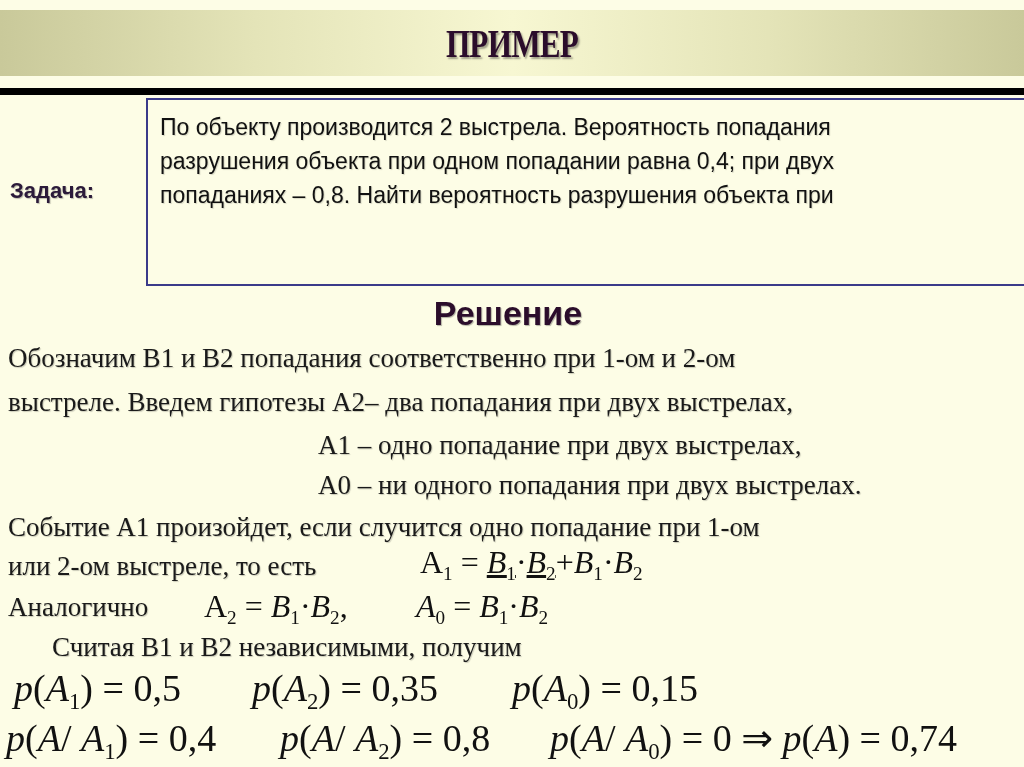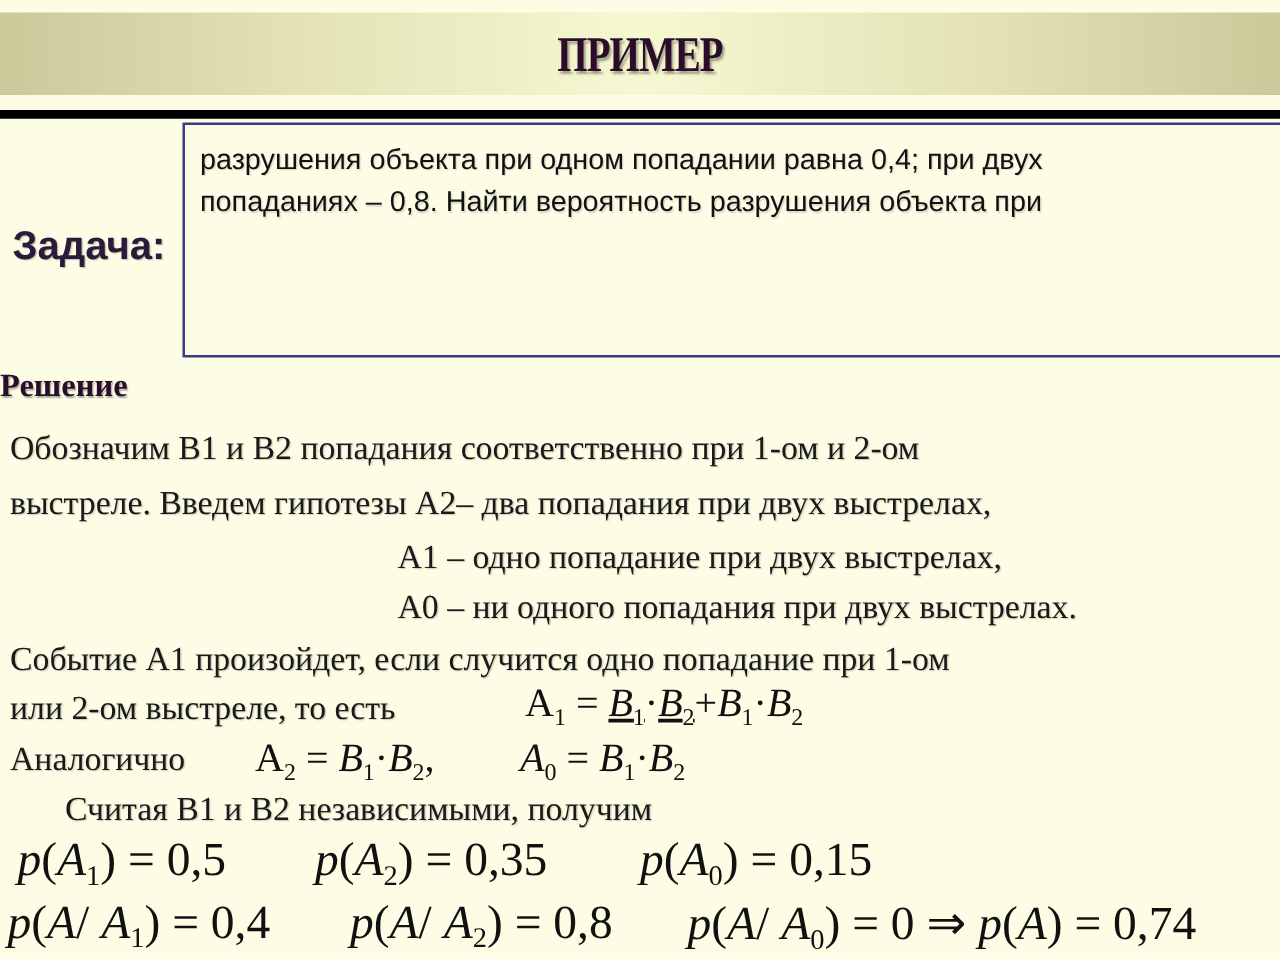--- a/index.html
+++ b/index.html
@@ -19,36 +19,36 @@
     font-family:"Liberation Serif", serif; font-weight:bold;
     font-size:40px; color:#2b0d2b; letter-spacing:-1px;
     transform:scaleX(0.78);
     text-shadow:2px 2px 2px rgba(0,0,0,0.35);
   }
   .title-rule {
     position:absolute; left:0; top:88px; width:1024px; height:7px; background:#000;
   }
   .task-label {
     position:absolute; left:10px; top:178px;
-    font-family:"Liberation Sans", sans-serif; font-weight:bold; font-size:32px;
+    font-family:"Liberation Sans", sans-serif; font-weight:bold; font-size:22px;
     color:#2b1a3a; text-shadow:1px 1px 1px rgba(0,0,0,0.25);
   }
   .task-box {
     position:absolute; left:146px; top:98px; width:890px; height:188px;
     border:2.5px solid #3b3b8a; box-sizing:border-box; background:#fdfde6;
   }
   .task-text {
     position:absolute; left:160px; top:110px; width:850px;
     font-family:"Liberation Sans", sans-serif; font-size:23px; line-height:34px;
     color:#111; transform-origin:left top;
     text-shadow:1px 1px 1px rgba(0,0,0,0.15);
   }
   .solution-title {
-    position:absolute; left:0; top:294px; width:1016px; text-align:left;
-    font-family:Liberation Serif, serif; font-weight:bold; font-size:26px;
+    position:absolute; left:0; top:294px; width:1016px; text-align:center;
+    font-family:Liberation Sans, sans-serif; font-weight:bold; font-size:34px;
     color:#2b0d2b; text-shadow:1px 1px 1px rgba(0,0,0,0.3);
   }
   .line {
     position:absolute; white-space:nowrap;
     font-family:"Liberation Serif", serif; font-size:27px;
     color:#1a1a1a; text-shadow:1px 1px 1px rgba(0,0,0,0.2);text-align:center;
   }
   .math {
     position:absolute; white-space:nowrap;
     font-family:"Liberation Serif", serif; font-size:32px; color:#111;
@@ -61,20 +61,21 @@
 </head>
 <body>
 
 <div class="title-band"></div>
 <div class="title">ПРИМЕР</div>
 <div class="title-rule"></div>
 
 <div class="task-label">Задача:</div>
 <div class="task-box"></div>
 <div class="task-text">
+  <div>По объекту производится 2 выстрела. Вероятность попадания</div>
   <div>разрушения объекта при одном попадании равна 0,4; при двух</div>
   <div>попаданиях – 0,8. Найти вероятность разрушения объекта при</div>
 </div>
 
 <div class="solution-title">Решение</div>
 
 <div class="line" style="left:8px; top:343px;">Обозначим B1 и B2 попадания соответственно при 1-ом и 2-ом</div>
 <div class="line" style="left:8px; top:387px;"> выстреле. Введем гипотезы А2– два попадания при двух выстрелах,</div>
 <div class="line" style="left:318px; top:430px;">А1 – одно попадание при двух выстрелах,</div>
 <div class="line" style="left:318px; top:470px;">А0 – ни одного попадания при двух выстрелах.</div>

